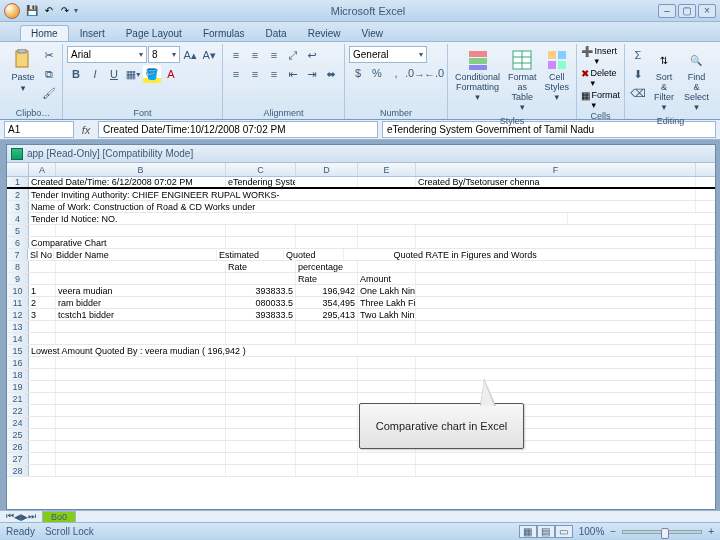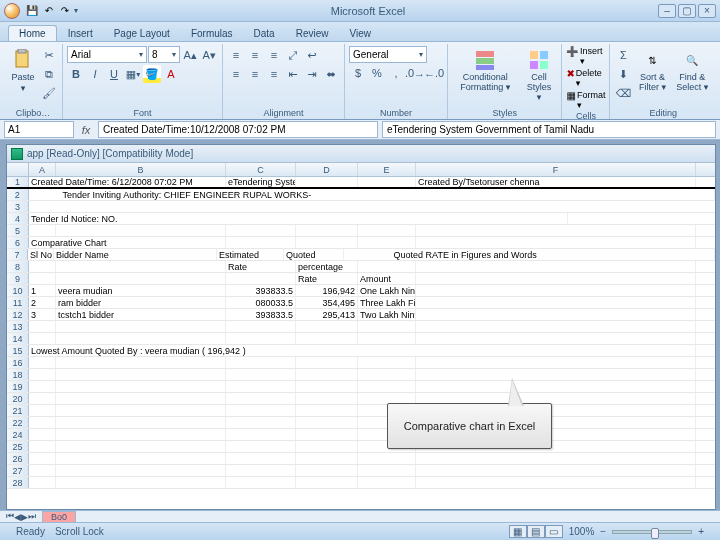--- a/index.html
+++ b/index.html
@@ -8,21 +8,21 @@
   
   .title-bar { height: 22px; background: linear-gradient(#d6e6f5,#b8d4ee); display:flex; align-items:center; padding:0 4px; border-bottom:1px solid #9ab8d6; }
   .quick-access { display:flex; gap:2px; align-items:center; }
   .qa-btn { width:14px; height:14px; border-radius:2px; display:flex; align-items:center; justify-content:center; }
   .excel-logo { width:16px; height:16px; border-radius:50%; background:radial-gradient(circle at 30% 30%,#fff,#f5c064,#d68a1c); border:1px solid #a66; margin-right:4px;}
   .app-title { flex:1; text-align:center; color:#3a5a7a; font-size:11px; }
   .win-btns { display:flex; gap:2px; }
   .win-btn { width:18px; height:14px; background:#d6e6f5; border:1px solid #7a9ac0; border-radius:2px; display:flex; align-items:center; justify-content:center; color:#3a5a7a; font-size:10px; line-height:1; }
 
   
-  .ribbon-tabs { height:20px; background:linear-gradient(#d6e6f5,#c0d8ee); display:flex; align-items:flex-end; padding-left:8px; gap:1px; border-bottom:1px solid #9ab8d6;}
+  .ribbon-tabs { height:20px; background:linear-gradient(#d6e6f5,#c0d8ee); display:flex; align-items:flex-end; padding-left:20px; gap:1px; border-bottom:1px solid #9ab8d6;}
   .ribbon-tab { padding:2px 10px; font-size:10px; color:#2a4a6a; cursor:pointer; border-top-left-radius:3px; border-top-right-radius:3px; }
   .ribbon-tab.active { background:#edf3fa; border:1px solid #9ab8d6; border-bottom:none; color:#1a3a5a; }
 
   
   .ribbon { height:78px; background:linear-gradient(#edf3fa,#d6e6f5); border-bottom:1px solid #7a9ac0; display:flex; padding:2px 4px 0 4px; }
   .group { border-right:1px solid #b0c8e0; padding:0 4px; display:flex; flex-direction:column; position:relative; }
   .group-body { flex:1; display:flex; align-items:flex-start; gap:2px; padding-top:2px;}
   .group-label { font-size:9px; color:#3a5a7a; text-align:center; padding:1px 0; }
   .big-btn { display:flex; flex-direction:column; align-items:center; gap:1px; padding:2px 3px; border-radius:2px;}
   .big-btn .ic { width:24px; height:24px; display:flex; align-items:center; justify-content:center; }
@@ -52,26 +52,26 @@
   .row { display:flex; height:12px; font-size:9px; border-bottom:1px solid #e8e8e8;}
   .rowhdr { width:22px; background:linear-gradient(90deg,#f4f8fc,#dce8f4); border-right:1px solid #b0c4d8; display:flex; align-items:center; justify-content:center; font-size:9px; color:#3a5a7a;}
   .cell { border-right:1px solid #eee; padding:0 2px; overflow:hidden; white-space:nowrap; display:flex; align-items:center;}
   .row.thickbot { border-bottom:2px solid #000; }
   .cell.ar { justify-content:flex-end; }
 
   
   .cA{width:27px;} .cB{width:170px;} .cC{width:70px;} .cD{width:62px;} .cE{width:58px;} .cF{width:280px;}
 
   
-  .callout { position:absolute; left:380px; top:240px; width:165px; height:46px; background:linear-gradient(#f8f8f8,#e2e2e2); border:1px solid #555; border-radius:2px; display:flex; align-items:center; justify-content:center; font-size:11px; color:#222; text-align:center; box-shadow:1px 1px 2px rgba(0,0,0,.2);}
+  .callout { position:absolute; left:352px; top:240px; width:165px; height:46px; background:linear-gradient(#f8f8f8,#e2e2e2); border:1px solid #555; border-radius:2px; display:flex; align-items:center; justify-content:center; font-size:11px; color:#222; text-align:center; box-shadow:1px 1px 2px rgba(0,0,0,.2);}
   .callout::before{ content:""; position:absolute; top:-26px; left:120px; width:0;height:0; border-left:4px solid transparent; border-right:12px solid transparent; border-bottom:28px solid #ccc;}
   .callout::after{ content:""; position:absolute; top:-24px; left:121px; width:0;height:0; border-left:3px solid transparent; border-right:10px solid transparent; border-bottom:26px solid #eee;}
 
   
-  .status-bar { height:18px; background:linear-gradient(#d6e6f5,#b8d4ee); border-top:1px solid #9ab8d6; display:flex; align-items:center; padding:0 16px; font-size:10px; color:#3a5a7a; gap:10px;}
+  .status-bar { height:18px; background:linear-gradient(#d6e6f5,#b8d4ee); border-top:1px solid #9ab8d6; display:flex; align-items:center; padding:0 6px; font-size:10px; color:#3a5a7a; gap:10px;}
   .sheet-tabs { height:12px; background:#e6eef7; border-top:1px solid #9ab8d6; display:flex; align-items:center; padding:0 6px; font-size:9px; color:#3a5a7a;}
   .status-right{margin-left:auto; display:flex; align-items:center; gap:6px;}
   .view-btns{display:flex; gap:0;}
   .vbtn{width:18px;height:13px;border:1px solid #7a9ac0;background:#e6eef5;display:flex;align-items:center;justify-content:center;}
   .zoom-slider{width:80px;height:4px;background:#c0d0e0;border:1px solid #8aa;position:relative;}
   .zoom-slider::after{content:"";position:absolute;left:38px;top:-3px;width:6px;height:9px;background:#eef;border:1px solid #789;border-radius:2px;}
 
   .chev{font-size:8px;color:#3a5a7a;}
   .bold{font-weight:bold;}
 </style>
@@ -199,20 +199,32 @@
               <rect x="2" y="9" width="18" height="6" fill="#8c8"></rect>
               <rect x="2" y="16" width="18" height="5" fill="#88e"></rect>
             </svg>
           </div>
           <span>Conditional
 Formatting ▾</span>
         </div>
       <div class="big-btn">
           <div class="ic">
             <svg width="22" height="22">
+              <rect x="2" y="2" width="18" height="18" fill="#fff" stroke="#3a7"></rect>
+              <line x1="2" y1="8" x2="20" y2="8" stroke="#3a7"></line>
+              <line x1="2" y1="14" x2="20" y2="14" stroke="#3a7"></line>
+              <line x1="11" y1="2" x2="11" y2="20" stroke="#3a7"></line>
+            </svg>
+          </div>
+          <span>Format
+as Table ▾</span>
+        </div>
+      <div class="big-btn">
+          <div class="ic">
+            <svg width="22" height="22">
               <rect x="2" y="2" width="8" height="8" fill="#fc8"></rect>
               <rect x="12" y="2" width="8" height="8" fill="#8cf"></rect>
               <rect x="2" y="12" width="8" height="8" fill="#c8f"></rect>
               <rect x="12" y="12" width="8" height="8" fill="#8fc"></rect>
             </svg>
           </div>
           <span>Cell
 Styles ▾</span>
         </div>
     </div>
@@ -286,24 +298,25 @@
           <div class="row thickbot">
             <div class="rowhdr">1</div>
             <div class="cell" style="width: 197px;">Created Date/Time: 6/12/2008 07:02 PM</div>
             <div class="cell cC">eTendering System Government of Tamil Nadu</div>
             <div class="cell cD"></div>
             <div class="cell cE"></div>
             <div class="cell cF">Created By/Tsetoruser chenna</div>
           </div>
           <div class="row">
             <div class="rowhdr">2</div>
-            <div class="cell" style="width: 667px; margin-left: 32px;">Tender Inviting Authority: CHIEF ENGINEER RUPAL WORKS-</div>
+            <div class="cell" style="width: 667px;">Tender Inviting Authority: CHIEF ENGINEER RUPAL WORKS-</div>
           </div>
           <div class="row">
             <div class="rowhdr">3</div>
+            <div class="cell" style="width: 667px;">Name of Work: Construction of Road &amp; CD Works under</div>
           </div>
           <div class="row">
             <div class="rowhdr">4</div>
             <div class="cell" style="width: 539px;">Tender Id Notice: NO.</div>
           </div>
           <div class="row">
             <div class="rowhdr">5</div>
             <div class="cell cA"></div>
             <div class="cell cB"></div>
             <div class="cell cC"></div>
@@ -415,29 +428,20 @@
           <div class="row">
             <div class="rowhdr">19</div>
             <div class="cell cA"></div>
             <div class="cell cB"></div>
             <div class="cell cC"></div>
             <div class="cell cD"></div>
             <div class="cell cE"></div>
             <div class="cell cF"></div>
           </div>
           <div class="row">
-            <div class="rowhdr">20</div>
-            <div class="cell cA"></div>
-            <div class="cell cB"></div>
-            <div class="cell cC"></div>
-            <div class="cell cD"></div>
-            <div class="cell cE"></div>
-            <div class="cell cF"></div>
-          </div>
-          <div class="row">
             <div class="rowhdr">21</div>
             <div class="cell cA"></div>
             <div class="cell cB"></div>
             <div class="cell cC"></div>
             <div class="cell cD"></div>
             <div class="cell cE"></div>
             <div class="cell cF"></div>
           </div>
           <div class="row">
             <div class="rowhdr">22</div>
@@ -497,21 +501,21 @@
       <div class="callout">Comparative chart in Excel</div>
     </div>
   </div>
 </div>
 
 <div class="sheet-tabs">
   <span>⏮</span>
   <span>◀</span>
   <span>▶</span>
   <span>⏭</span>
-  <span style="margin-left:6px;background:#fca5a5;border:1px solid #9ab8d6;padding:0 8px">Bo0</span>
+  <span style="margin-left:6px;background:#84cc16;border:1px solid #9ab8d6;padding:0 8px">Bo0</span>
 </div>
 
 <div class="status-bar">
   <span>Ready</span>
   <span>Scroll Lock</span>
   <div class="status-right">
     <div class="view-btns">
       <div class="vbtn">▦</div>
       <div class="vbtn">▤</div>
       <div class="vbtn">▭</div>

